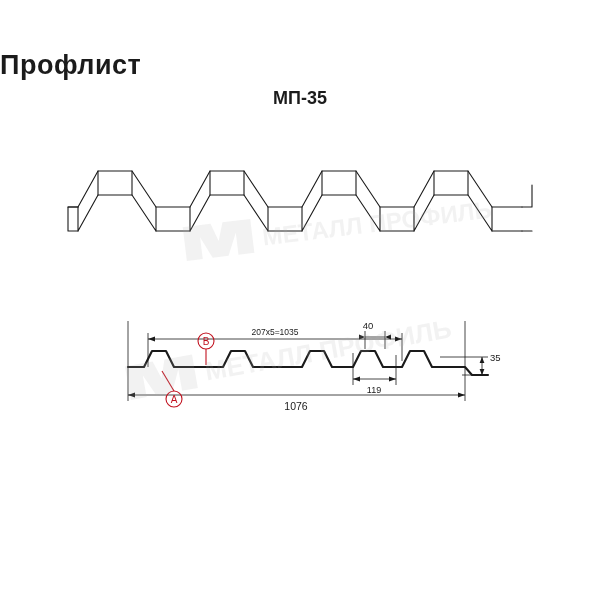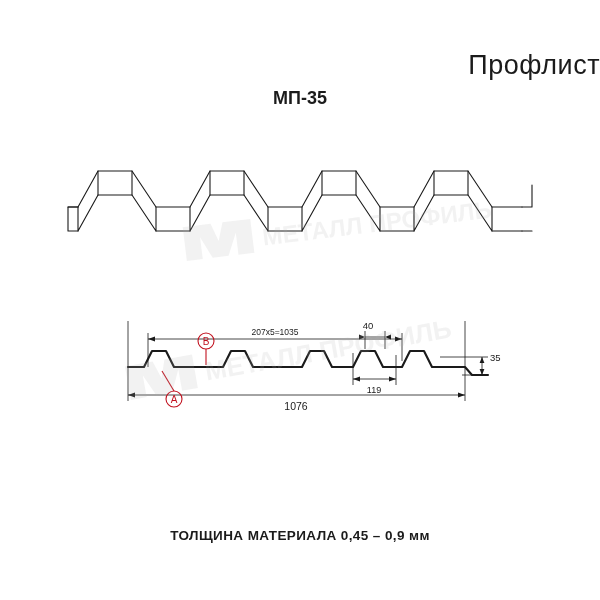--- a/index.html
+++ b/index.html
@@ -18,23 +18,23 @@
   .page {
     position: relative;
     width: 600px;
     height: 600px;
   }
   .title {
     position: absolute;
     left: 0;
     right: 0;
     top: 50px;
-    text-align: right;
+    text-align: left;
     font-size: 27px;
-    font-weight: normal;
+    font-weight: bold;
     letter-spacing: 0.5px;
     color: #1b1b1b;
   }
   .subtitle {
     position: absolute;
     left: 0;
     right: 0;
     top: 88px;
     text-align: center;
     font-size: 18px;
@@ -219,14 +219,13 @@
 
   <div class="wm wm2">
     <svg width="290" height="60" viewBox="0 0 290 60">
       <g transform="rotate(-10 145 30)">
         <path d="M6,12 L34,12 L40,30 L46,12 L74,12 L74,46 L58,46 L58,24 L48,46 L32,46 L22,24 L22,46 L6,46 Z" fill="#b0b0b0"></path>
         <text x="84" y="40" font-size="26" font-weight="bold" fill="#b0b0b0">МЕТАЛЛ ПРОФИЛЬ</text>
       </g>
     </svg>
   </div>
 
-  <div class="footer">ТОЛЩИНА МАТЕРИАЛА 0,45 – 0,9 мм</div>
 </div>
 
 </body></html>

